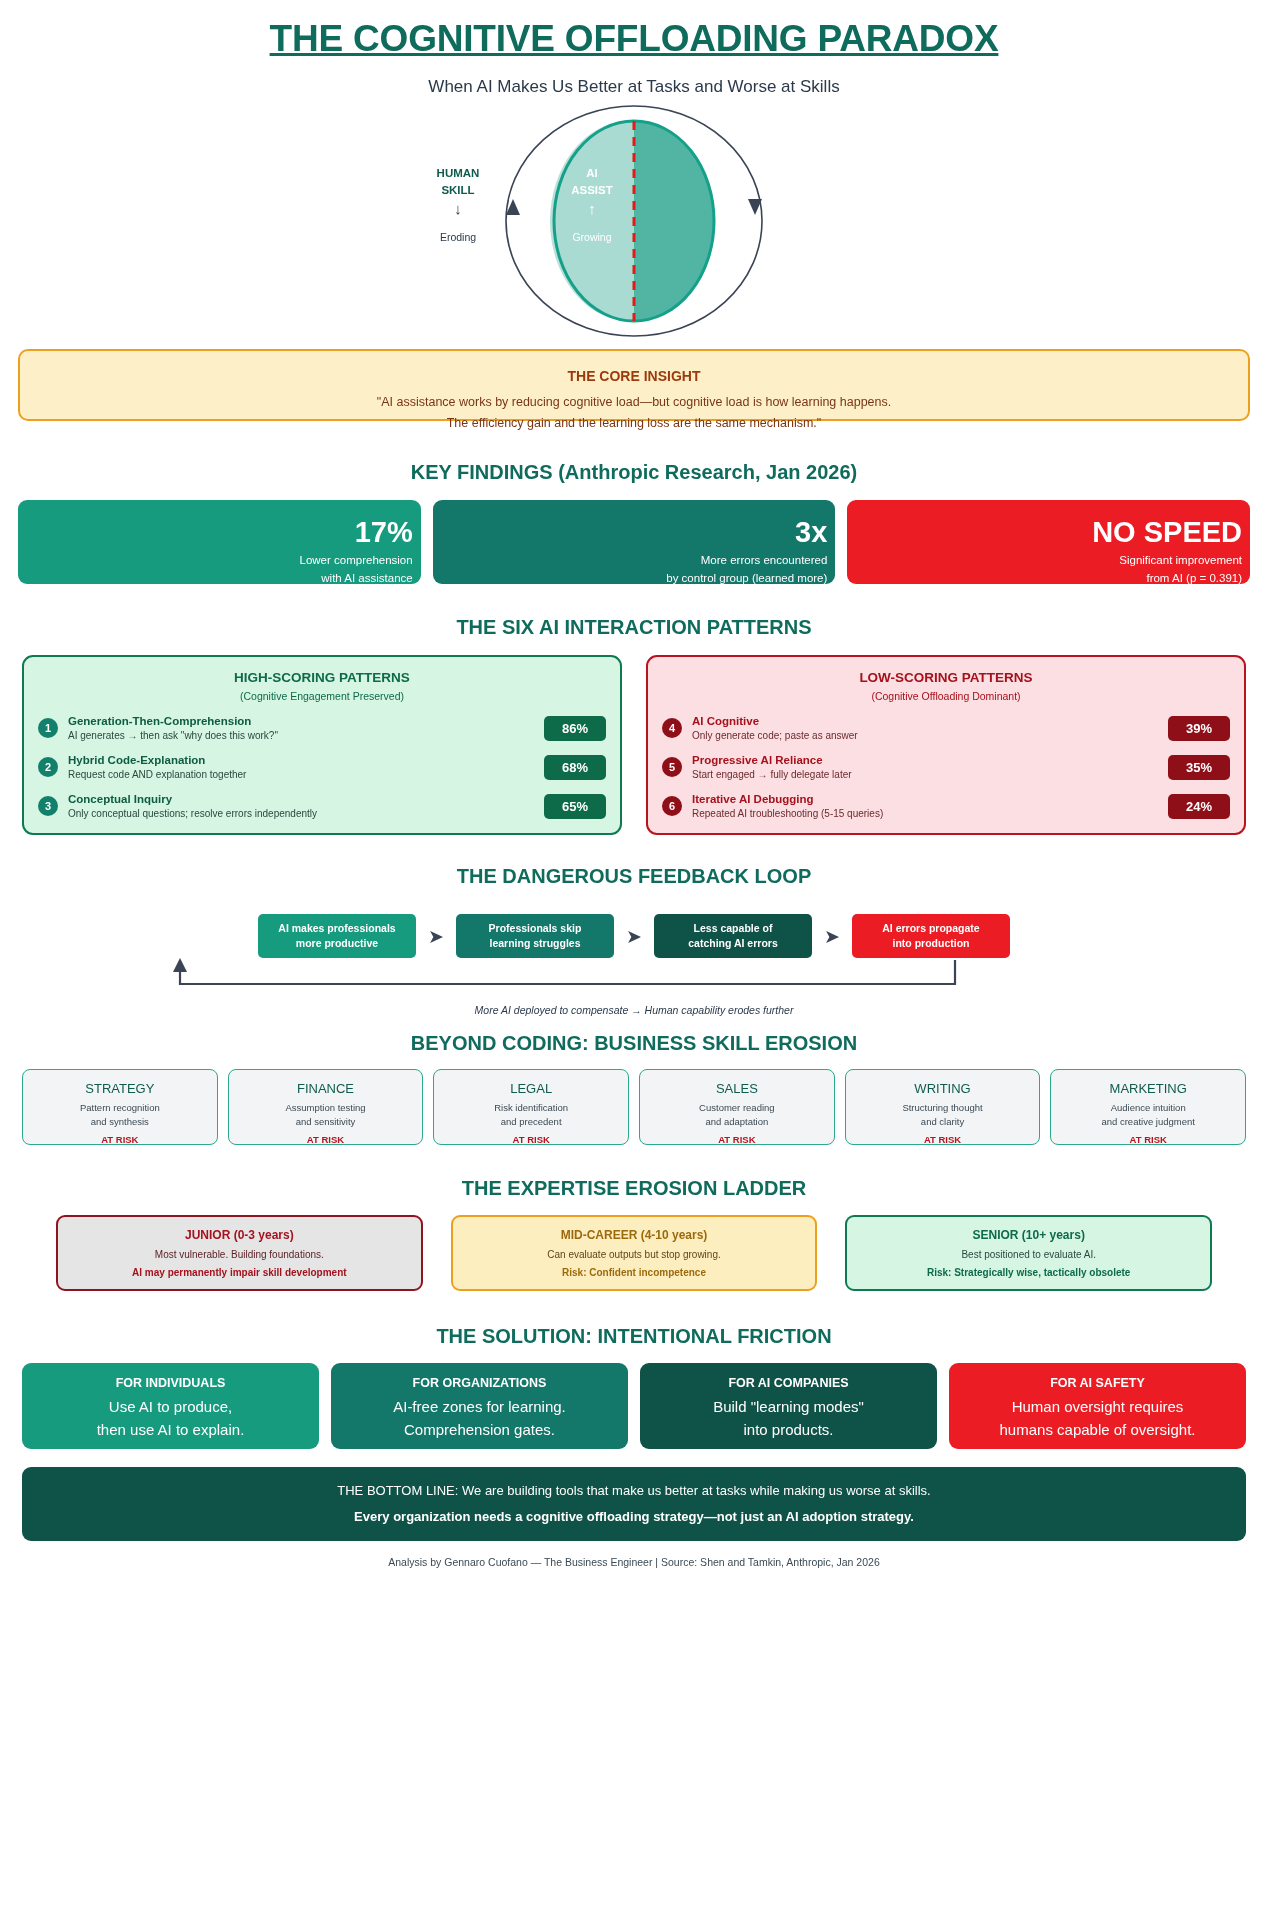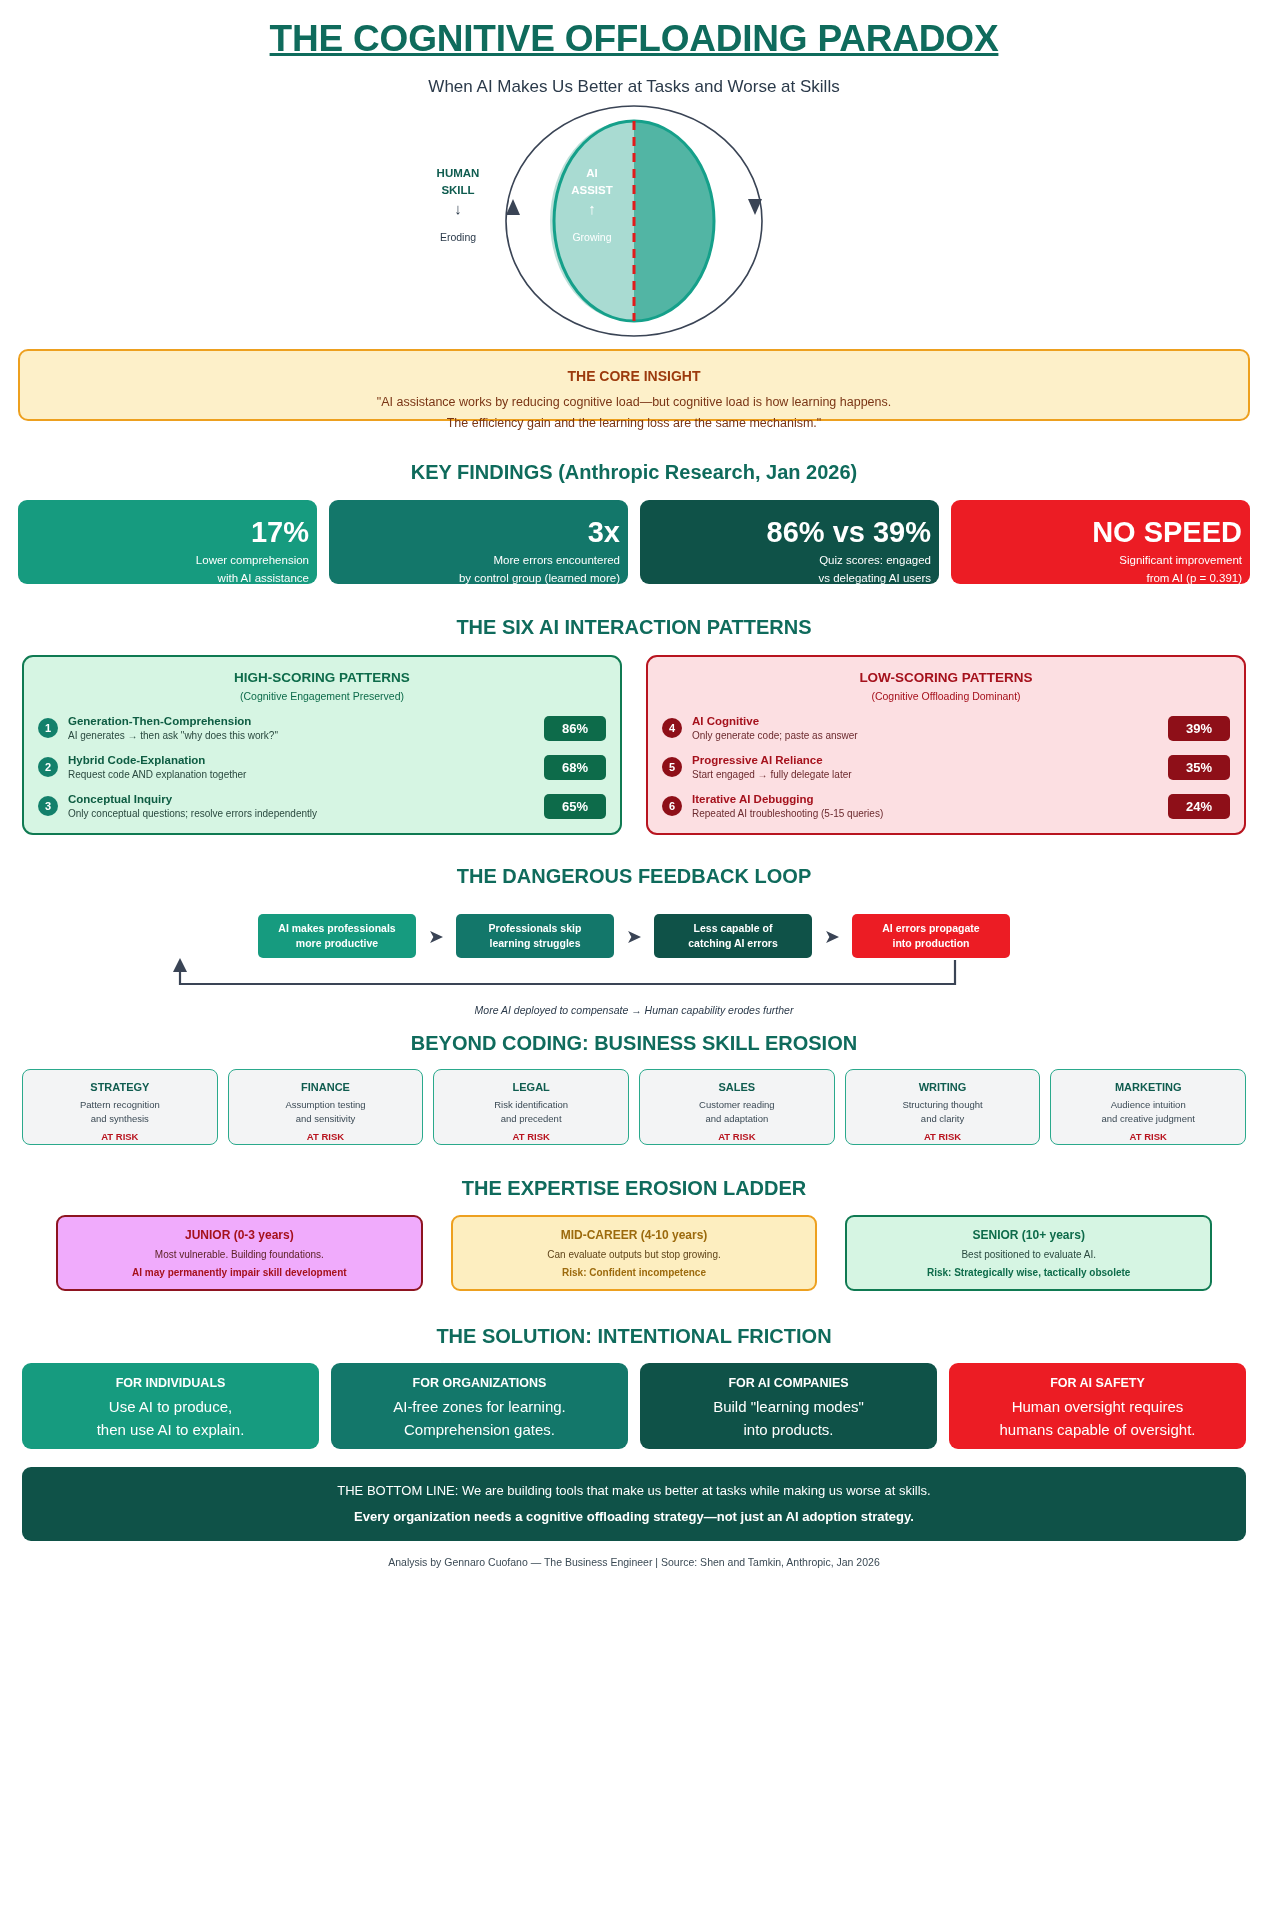--- a/index.html
+++ b/index.html
@@ -123,31 +123,31 @@
     text-align: center; font-size: 10.5px; font-style: italic; color: #2b3a4a; margin-top: 11px;
   }
   .loop-return { position: absolute; left: 0; top: 52px; width: 1268px; height: 36px; }
 
   
   .skills { display: flex; gap: 10px; padding: 0 22px; margin-top: 14px; }
   .skill {
     flex: 1; background: #f3f4f5; border: 1.5px solid #2aa98c; border-radius: 8px;
     text-align: center; padding: 11px 4px 11px; height: 76px;
   }
-  .skill .sk-name { font-size: 11px; font-weight: bold; color: #0f5c4f; }
+  .skill .sk-name { font-size: 13px; font-weight: normal; color: #0f5c4f; }
   .skill .sk-desc { font-size: 9.5px; color: #3b4a55; line-height: 1.45; margin-top: 5px; }
   .skill .sk-risk { font-size: 9.5px; font-weight: bold; color: #b8141f; margin-top: 5px; }
 
   
   .ladder { display: flex; gap: 28px; padding: 0 56px; margin-top: 15px; }
   .rung { flex: 1; border: 2px solid; border-radius: 9px; text-align: center; padding: 11px 8px 12px; height: 76px; }
   .rung .r-title { font-size: 12px; font-weight: bold; }
   .rung .r-desc { font-size: 10px; margin-top: 7px; font-weight: 400; }
   .rung .r-risk { font-size: 10px; font-weight: bold; margin-top: 7px; }
-  .rung.junior { background: #f0abfc; border-color: #8e1420; }
+  .rung.junior { background: #e5e5e5; border-color: #8e1420; }
   .rung.junior .r-title, .rung.junior .r-risk { color: #a5111c; }
   .rung.junior .r-desc { color: #5d2327; }
   .rung.mid { background: #fdeec0; border-color: #eda01f; }
   .rung.mid .r-title, .rung.mid .r-risk { color: #9c6a0d; }
   .rung.mid .r-desc { color: #60451a; }
   .rung.senior { background: #d6f5e3; border-color: #0f7a52; }
   .rung.senior .r-title, .rung.senior .r-risk { color: #0d6b4a; }
   .rung.senior .r-desc { color: #2b4a40; }
 
   
@@ -222,27 +222,20 @@
           <div>with AI assistance</div>
         </div>
       </div>
       <div class="stat" style="background: rgb(19, 119, 106);">
         <div class="big">3x</div>
         <div class="small">
           <div>More errors encountered</div>
           <div>by control group (learned more)</div>
         </div>
       </div>
-      <div class="stat" style="background: rgb(15, 82, 72);">
-        <div class="big">86% vs 39%</div>
-        <div class="small">
-          <div>Quiz scores: engaged</div>
-          <div>vs delegating AI users</div>
-        </div>
-      </div>
       <div class="stat" style="background: rgb(236, 28, 36);">
         <div class="big">NO SPEED</div>
         <div class="small">
           <div>Significant improvement</div>
           <div>from AI (p = 0.391)</div>
         </div>
       </div>
     </div>
 
   <div class="section-h" style="margin-top:32px;">THE SIX AI INTERACTION PATTERNS</div>

